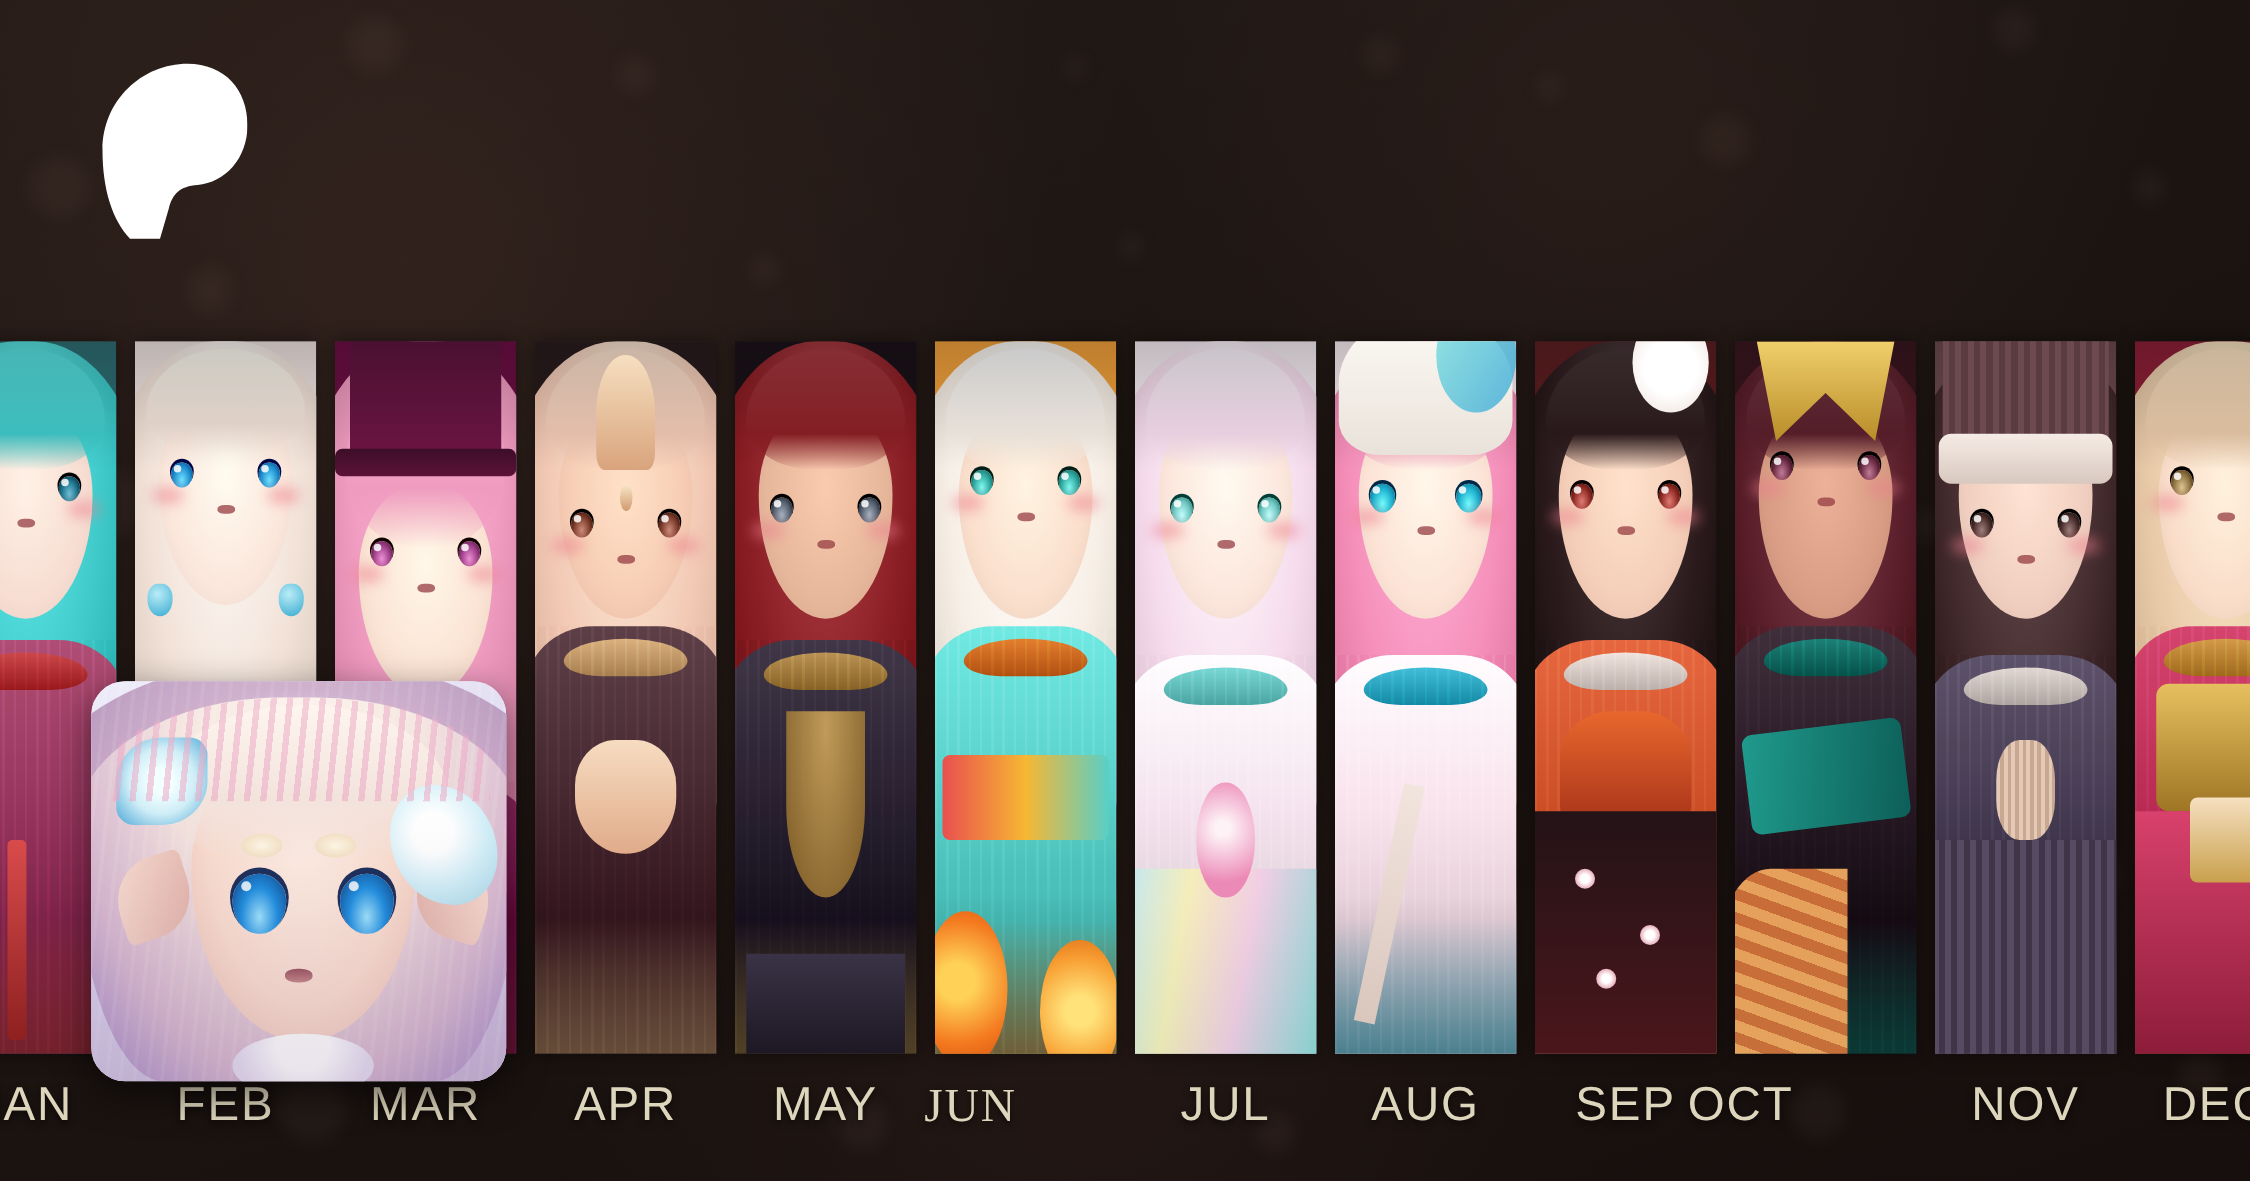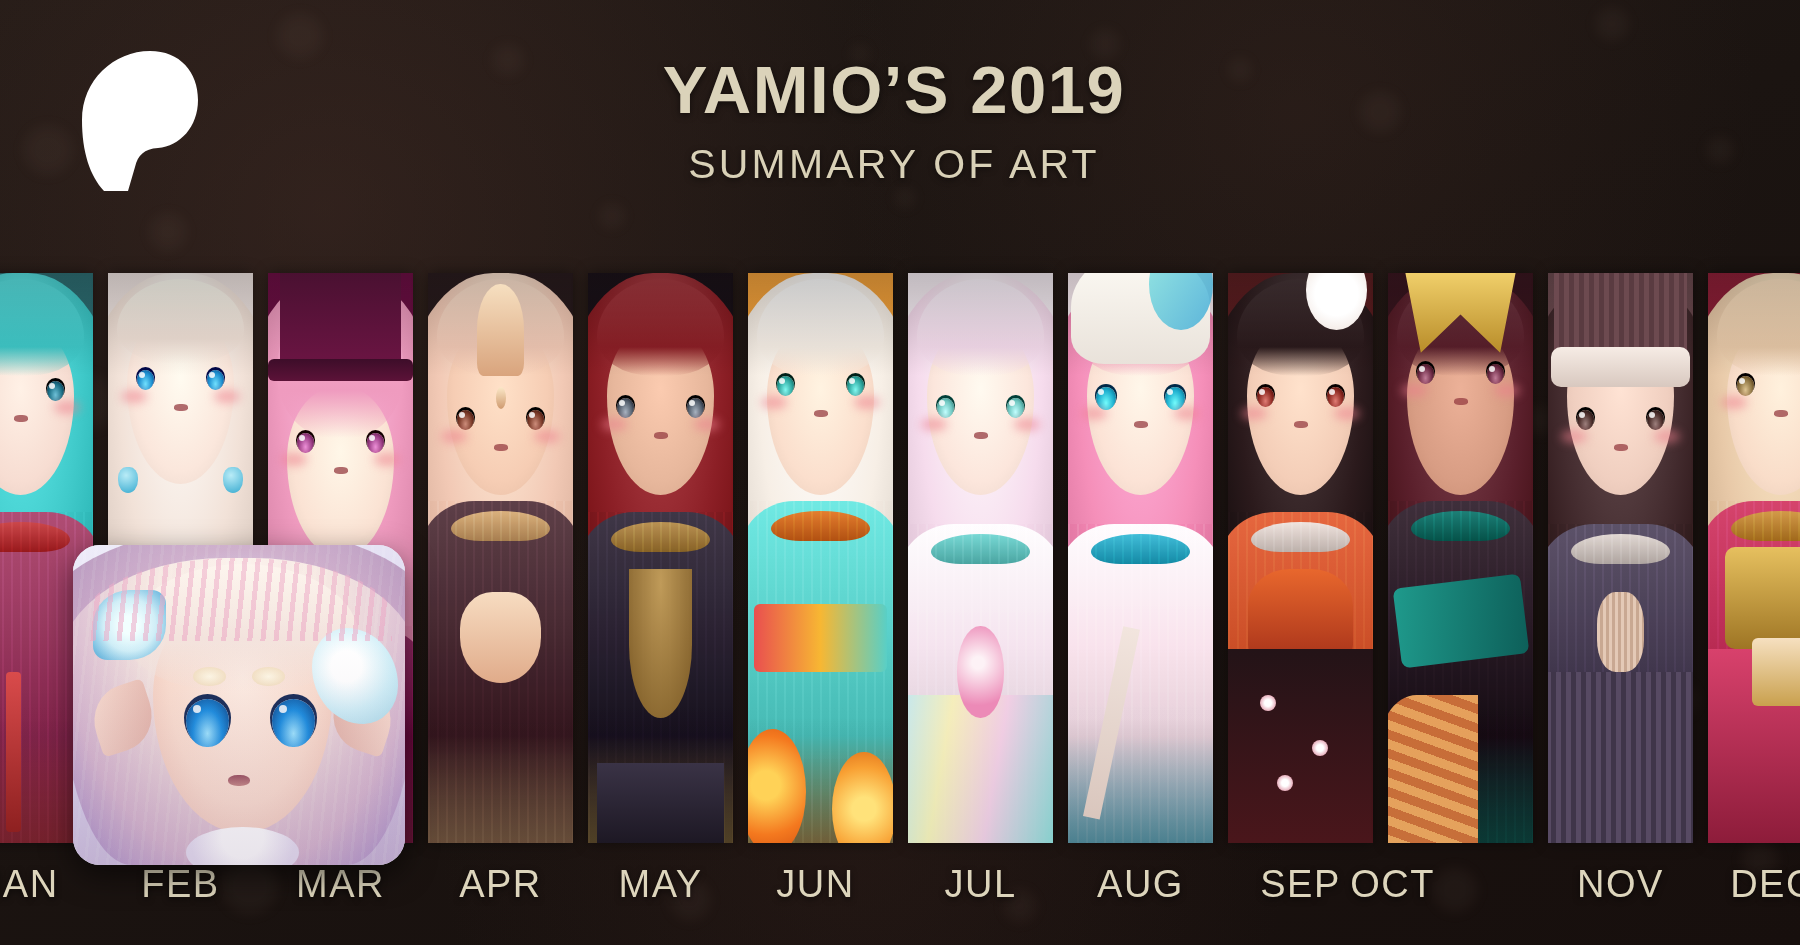--- a/index.html
+++ b/index.html
@@ -190,24 +190,20 @@
   <div id="header">
 
     <div id="patreon-logo">
       <svg viewBox="0 0 126 146" xmlns="http://www.w3.org/2000/svg" aria-hidden="true">
         <path d="M78 3 C108 3 126 24 126 52 C126 79 108 98 86 100
                  C72 101 66 107 63 119 L56 143 L32 143
                  C18 128 10 104 10 72 C10 32 42 3 78 3 Z" fill="#ffffff"></path>
       </svg>
     </div>
 
-    <div id="title-block">
-      <div id="main-title">YAMIO’S 2019</div>
-      <div id="sub-title">SUMMARY OF ART</div>
-    </div>
   </div>
 
   <div id="panel-strip">
       <div class="month-panel" style="left: -52px; width: 145px;">
         <div class="panel-art">
           <div class="lyr" style="left: 0px; top: 0px; width: 100%; height: 100%; background: linear-gradient(175deg, rgb(47, 111, 116) 0%, rgb(12, 76, 81) 100%);"></div>
           <div class="lyr hair-main" style="left: -16%; top: 0%; width: 132%; height: 78%; background: radial-gradient(at 50% 18%, rgb(100, 238, 238) 0%, rgb(63, 201, 201) 46%, rgb(15, 153, 153) 100%); border-radius: 46% 46% 34% 34% / 30% 30% 70% 70%;"></div>
           <div class="face" style="left: 13%; top: 9%; width: 74%; height: 30%; background: radial-gradient(at 50% 38%, rgb(255, 241, 230) 0%, rgb(247, 221, 210) 62%, rgb(225, 199, 188) 100%);"></div>
           <div class="lyr" style="left: 6%; top: 1%; width: 88%; height: 17%; background: linear-gradient(rgb(90, 228, 228) 0%, rgb(63, 201, 201) 70%, rgba(0, 0, 0, 0) 100%); border-radius: 50% 50% 44% 44% / 60% 60% 40% 40%;"></div>
           <div class="eye" style="left: calc(74% - 8.5px); top: 19%; width: 17px; height: 20px; background: radial-gradient(at 50% 70%, rgb(109, 193, 216) 0%, rgb(27, 111, 134) 55%, rgb(0, 19, 42) 100%); box-shadow: rgb(0, 0, 0) 0px -2px 0px 1px;"></div>
@@ -476,21 +472,21 @@
         </div>
       </div>
     </div>
 
   <div id="label-row">
       <div class="month-label" style="left: -52px; width: 145px;">JAN</div>
       <div class="month-label" style="left: 108px; width: 145px;">FEB</div>
       <div class="month-label" style="left: 268px; width: 145px;">MAR</div>
       <div class="month-label" style="left: 428px; width: 145px;">APR</div>
       <div class="month-label" style="left: 588px; width: 145px;">MAY</div>
-      <div class="month-label" style="left: 743px; width: 145px;">JUN</div>
+      <div class="month-label" style="left: 704px; width: 145px; font-family: Liberation Serif, serif;">JUN</div>
       <div class="month-label" style="left: 908px; width: 145px;">JUL</div>
       <div class="month-label" style="left: 1068px; width: 145px;">AUG</div>
       <div class="month-label" style="left: 1228px; width: 145px;">SEP</div>
       <div class="month-label" style="left: 1320px; width: 145px;">OCT</div>
       <div class="month-label" style="left: 1548px; width: 145px;">NOV</div>
       <div class="month-label" style="left: 1700px; width: 145px;">DEC</div>
     </div>
 
   <div id="zoom-overlay">
     <div class="zoom-art">

